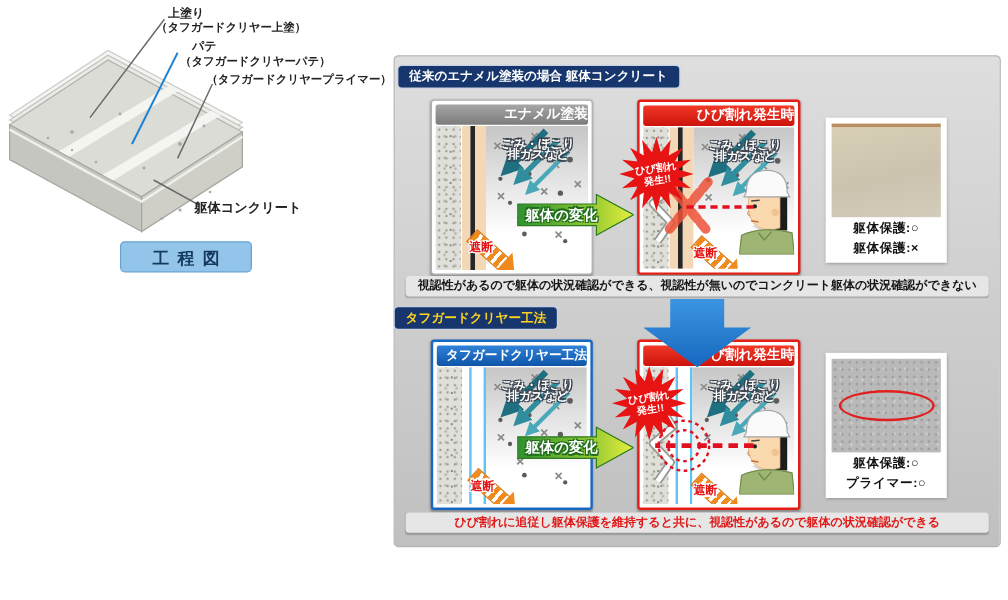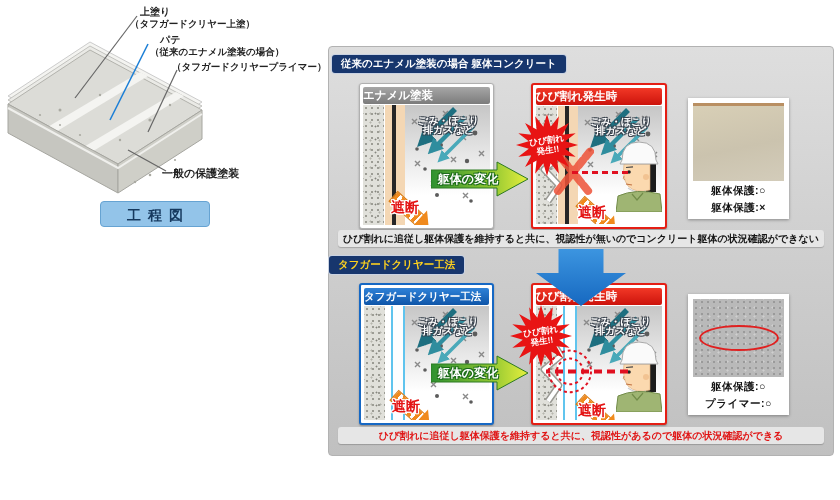--- a/index.html
+++ b/index.html
@@ -25,21 +25,21 @@
   .badge{position:absolute;background:#17366d;color:#fff;font-size:10.5px;font-weight:bold;
       padding:2px 9px;border-radius:3px;white-space:nowrap;box-shadow:0 0 0 1px #c9d2e2;}
   .badge.gold{color:#ffd21e;}
 
   .panel{position:absolute;background:#fff;border-radius:3px;box-sizing:border-box;
       box-shadow:0 1px 2px rgba(0,0,0,.3);}
   .p-gray{border:1px solid #b0b0b0;}
   .p-red{border:2px solid #e41e14;}
   .p-blue{border:2px solid #1668c4;}
   .phdr{position:absolute;left:3px;right:3px;top:3px;height:17px;line-height:17px;
-      text-align:left;color:#fff;font-weight:bold;font-size:11.5px;border-radius:2px;
+      text-align:right;color:#fff;font-weight:bold;font-size:11.5px;border-radius:2px;
       white-space:nowrap;overflow:hidden;}
   .p-gray .phdr{background:linear-gradient(180deg,#a6a6a6,#7c7c7c);}
   .p-red  .phdr{background:linear-gradient(180deg,#f23826,#cc130c);}
   .p-blue .phdr{background:linear-gradient(180deg,#2f82d8,#0e55a8);font-size:10.5px;}
   .pbody{position:absolute;left:3px;right:3px;top:21px;bottom:3px;background:#fff;overflow:hidden;}
 
   .strip{position:absolute;top:0;bottom:0;}
   .concrete{left:0;width:21px;background-color:#e0e0da;
       background-image:radial-gradient(circle,#9c9c94 .8px,transparent 1.3px),
         radial-gradient(circle,#b6b6ae .8px,transparent 1.3px),
@@ -58,21 +58,21 @@
   .cloud{position:absolute;left:4px;right:2px;top:11px;text-align:center;
       font-size:10px;font-weight:bold;color:#fff;line-height:9px;
       text-shadow:-1px -1px 0 #39424d,1px -1px 0 #39424d,-1px 1px 0 #39424d,1px 1px 0 #39424d;}
   .cloud span{display:block;}
 
   .deflect{position:absolute;width:34px;height:12px;transform:rotate(42deg);
       transform-origin:left center;border:1px solid #d97a10;
       background:repeating-linear-gradient(90deg,#f08a1d 0 4px,#ffffff 4px 7px);z-index:2;}
   .deflect::after{content:"";position:absolute;right:-12px;top:-6px;width:0;height:0;
       border-left:12px solid #f08a1d;border-top:11px solid transparent;border-bottom:11px solid transparent;}
-  .blocklab{position:absolute;font-size:14px;font-weight:bold;color:#e41414;z-index:3;
+  .blocklab{position:absolute;font-size:10px;font-weight:bold;color:#e41414;z-index:3;
       text-shadow:-1px 0 #fff,1px 0 #fff,0 -1px #fff,0 1px #fff,-1px -1px #fff,1px 1px #fff,-1px 1px #fff,1px -1px #fff;}
 
   .overlay{position:absolute;left:0;top:0;width:100%;height:100%;z-index:4;pointer-events:none;}
   .worker{position:absolute;right:0;top:28px;z-index:3;}
 
   .garrow{position:absolute;width:97px;height:36px;z-index:5;}
   .garrow .gtext{position:absolute;left:0;top:9px;width:74px;height:18px;line-height:18px;
       text-align:center;color:#fff;font-size:12px;font-weight:bold;white-space:nowrap;
       text-shadow:-1px -1px 0 #1c6b1c,1px -1px 0 #1c6b1c,-1px 1px 0 #1c6b1c,1px 1px 0 #1c6b1c;}
 
@@ -155,26 +155,26 @@
     <line x1="148" y1="132" x2="177" y2="70" stroke="#666" stroke-width="1.2"></line>
     <line x1="128" y1="150" x2="166" y2="171" stroke="#666" stroke-width="1.2"></line>
   </svg>
 
   <div class="layer-label nw" style="left:118px;top:6px">
     <span class="lname">上塗り</span>
     <span class="ldetail">（タフガードクリヤー上塗）</span>
   </div>
   <div class="layer-label nw" style="left:138px;top:34px">
     <span class="lname">パテ</span>
-    <span class="ldetail">（従来のエナメル塗装の場合）</span>
+    <span class="ldetail">（タフガードクリヤーパテ）</span>
   </div>
   <div class="layer-label nw" style="left:160px;top:61px">
     <span class="ldetail">（タフガードクリヤープライマー）</span>
   </div>
-  <div id="base-label" class="nw" style="left:162px;top:166px">一般の保護塗装</div>
+  <div id="base-label" class="nw" style="left:162px;top:166px">躯体コンクリート</div>
   <div id="process-caption">工程図</div>
 </div>
 
 <div id="board">
 
   <div class="badge" style="left:3px;top:8px">従来のエナメル塗装の場合 躯体コンクリート</div>
 
   <div class="panel p-gray" style="left:30px;top:36px;width:135px;height:146px">
     <div class="phdr">エナメル塗装</div>
     <div class="pbody">
@@ -301,21 +301,21 @@
       <span>発生!!</span>
     </div>
   </div>
 
   <div class="card" style="left:359px;top:51px">
     <div class="photo beige"></div>
     <div class="rating">躯体保護:○</div>
     <div class="rating">躯体保護:×</div>
   </div>
 
-  <div class="caption" style="top:183px">ひび割れに追従し躯体保護を維持すると共に、視認性が無いのでコンクリート躯体の状況確認ができない</div>
+  <div class="caption" style="top:183px">視認性があるので躯体の状況確認ができる、視認性が無いのでコンクリート躯体の状況確認ができない</div>
 
   <div id="down-arrow"></div>
 
   <div class="badge gold" style="left:0px;top:209px">タフガードクリヤー工法</div>
 
   <div class="panel p-blue" style="left:30px;top:236px;width:135px;height:142px">
     <div class="phdr">タフガードクリヤー工法</div>
     <div class="pbody">
       <div class="strip concrete"></div>
       <div class="strip clearstrip"></div>

